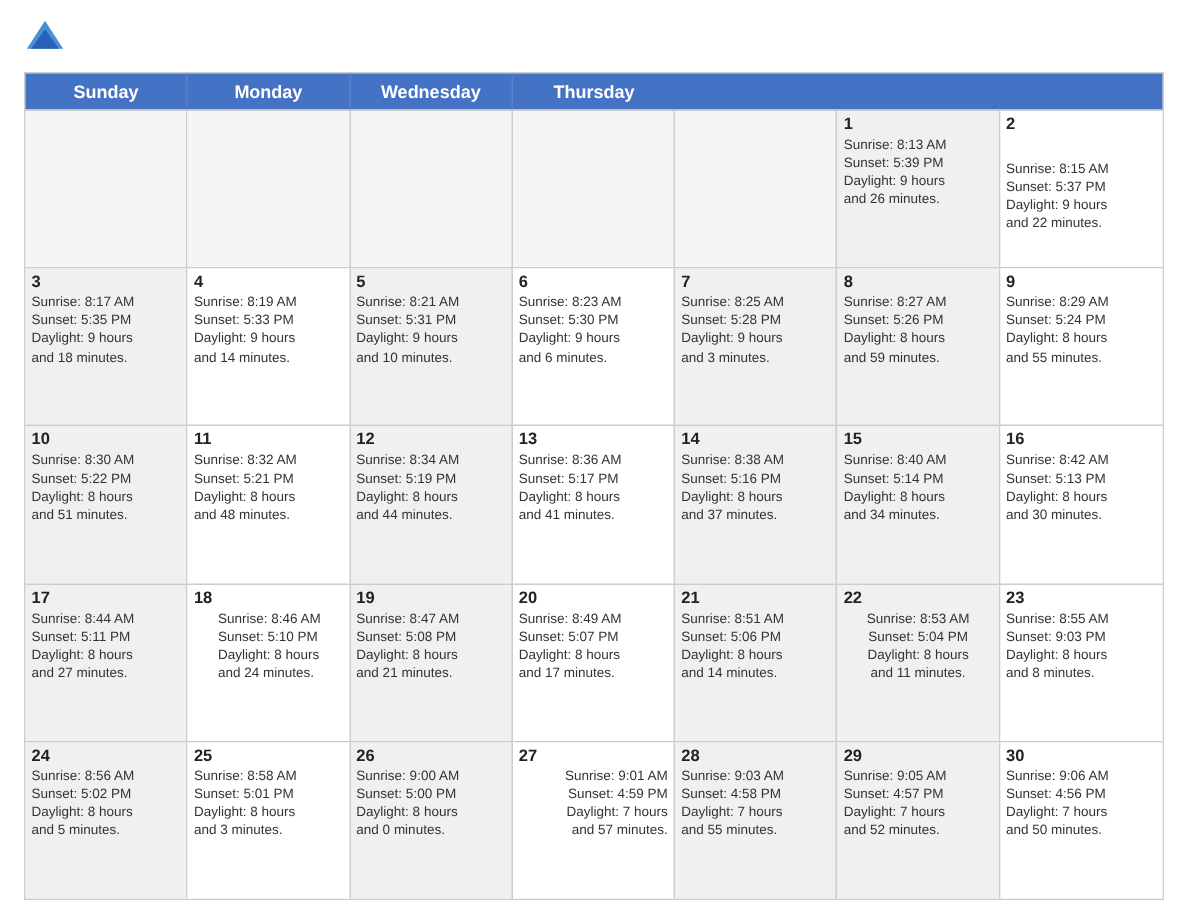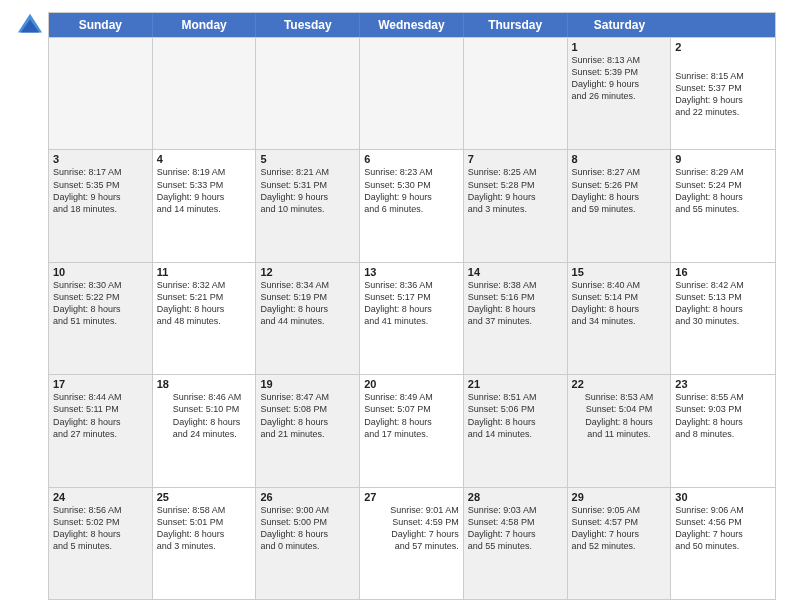--- a/index.html
+++ b/index.html
@@ -8,20 +8,21 @@
       background: #fff;
       width: 792px;
       height: 612px;
       overflow: hidden;
     }
     .page {
       width: 792px;
       height: 612px;
       padding: 12px 16px;
       display: flex;
+      flex-direction: column;
     }
     .header {
       display: flex;
       justify-content: space-between;
       align-items: flex-start;
       margin-bottom: 8px;
     }
     .logo {
       display: flex;
       align-items: center;
@@ -125,24 +126,22 @@
     <div class="title-block">
       <div class="month-title"></div>
       <div class="location-subtitle"></div>
     </div>
   </div>
 
   <div class="calendar">
     <div class="cal-header-row">
     <div class="cal-header-cell">Sunday</div>
         <div class="cal-header-cell">Monday</div>
-        <div class="cal-header-cell">Tuesday</div>
         <div class="cal-header-cell">Wednesday</div>
         <div class="cal-header-cell">Thursday</div>
-        <div class="cal-header-cell">Saturday</div>
       </div>
     <div class="cal-body">
     <div class="cal-row">
           <div class="cal-cell empty"></div>
           <div class="cal-cell empty"></div>
           <div class="cal-cell empty"></div>
           <div class="cal-cell empty"></div>
           <div class="cal-cell empty"></div>
           <div class="cal-cell shaded">
             <span class="day-num">1</span>

